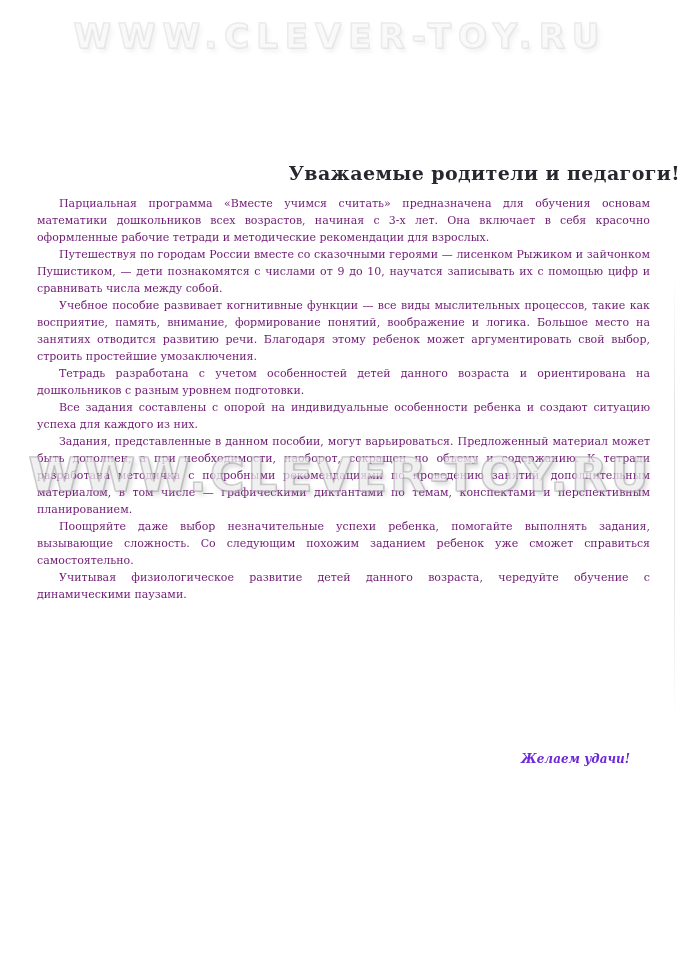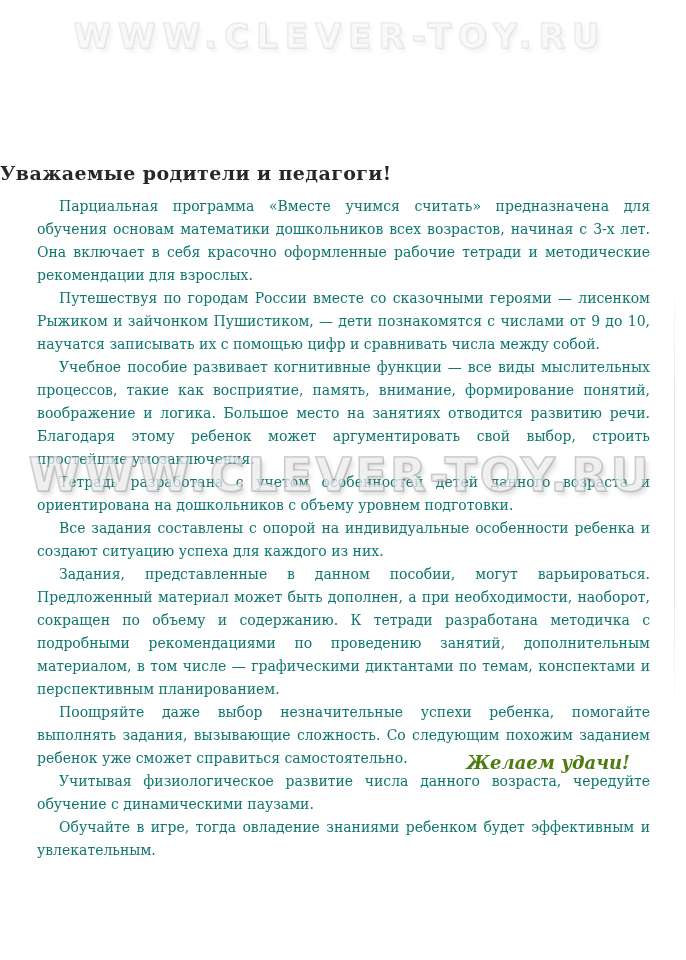--- a/index.html
+++ b/index.html
@@ -13,48 +13,48 @@
     height: 960px;
     background: #ffffff;
     overflow: hidden;
     font-family: "DejaVu Serif", "Liberation Serif", serif;
   }
   .page-title {
     position: absolute;
     top: 149px;
     left: 0;
     width: 100%;
-    text-align: left;
+    text-align: right;
     font-size: 19px;
     font-weight: bold;
     letter-spacing: 0.4px;
     color: #26282e;
   }
   .body-text {
     position: absolute;
     top: 195px;
     left: 37px;
     width: 613px;
-    font-size: 14px;
-    line-height: 23px;
+    font-size: 11px;
+    line-height: 17px;
     text-align: justify;
-    color: #0f766e;
+    color: #701a75;
   }
   .body-text p {
     margin: 0;
     text-indent: 22px;
   }
   .signature {
     position: absolute;
     top: 752px;
     right: 50px;
-    font-size: 18px;
+    font-size: 12px;
     font-weight: bold;
     font-style: italic;
-    color: #4d7c0f;
+    color: #6d28d9;
     margin-left: 9px;
   }
   .watermark {
     position: absolute;
     left: 0;
     width: 100%;
     text-align: center;
     white-space: nowrap;
     font-family: "DejaVu Sans", "Liberation Sans", sans-serif;
     font-weight: bold;
@@ -98,26 +98,25 @@
 <div class="page">
 
   <div class="watermark top">WWW.CLEVER-TOY.RU</div>
 
   <h1 class="page-title">Уважаемые родители и педагоги!</h1>
 
   <div class="body-text">
     <p>Парциальная программа «Вместе учимся считать» предназначена для обучения основам математики дошкольников всех возрастов, начиная с 3-х лет. Она включает в себя красочно оформленные рабочие тетради и методические рекомендации для взрослых.</p>
     <p>Путешествуя по городам России вместе со сказочными героями — лисенком Рыжиком и зайчонком Пушистиком, — дети познакомятся с числами от 9 до 10, научатся записывать их с помощью цифр и сравнивать числа между собой.</p>
     <p>Учебное пособие развивает когнитивные функции — все виды мыслительных процессов, такие как восприятие, память, внимание, формирование понятий, воображение и логика. Большое место на занятиях отводится развитию речи. Благодаря этому ребенок может аргументировать свой выбор, строить простейшие умозаключения.</p>
-    <p>Тетрадь разработана с учетом особенностей детей данного возраста и ориентирована на дошкольников с объему уровнем подготовки.</p>
+    <p>Тетрадь разработана с учетом особенностей детей данного возраста и ориентирована на дошкольников с разным уровнем подготовки.</p>
     <p>Все задания составлены с опорой на индивидуальные особенности ребенка и создают ситуацию успеха для каждого из них.</p>
     <p>Задания, представленные в данном пособии, могут варьироваться. Предложенный материал может быть дополнен, а при необходимости, наоборот, сокращен по объему и содержанию. К тетради разработана методичка с подробными рекомендациями по проведению занятий, дополнительным материалом, в том числе — графическими диктантами по темам, конспектами и перспективным планированием.</p>
     <p>Поощряйте даже выбор незначительные успехи ребенка, помогайте выполнять задания, вызывающие сложность. Со следующим похожим заданием ребенок уже сможет справиться самостоятельно.</p>
-    <p>Учитывая физиологическое развитие числа данного возраста, чередуйте обучение с динамическими паузами.</p>
-    <p>Обучайте в игре, тогда овладение знаниями ребенком будет эффективным и увлекательным.</p>
+    <p>Учитывая физиологическое развитие детей данного возраста, чередуйте обучение с динамическими паузами.</p>
   </div>
 
   <div class="watermark middle">WWW.CLEVER-TOY.RU</div>
 
   <div class="signature">Желаем удачи!</div>
 
   <div class="page-edge"></div>
 
 </div>
 

